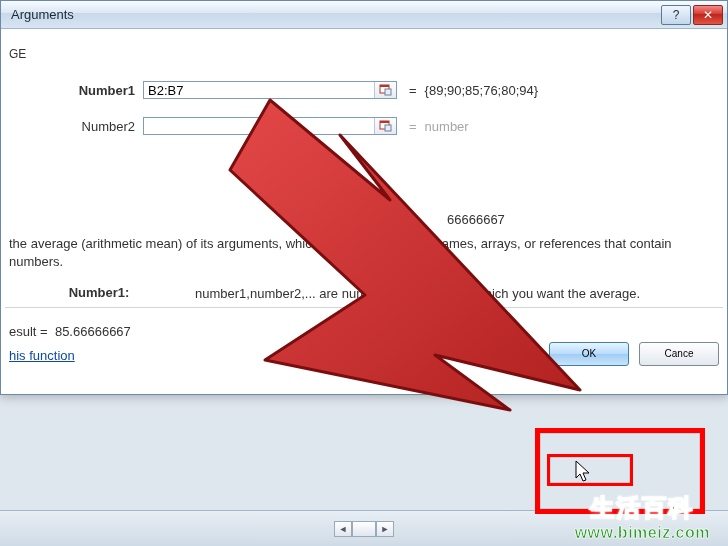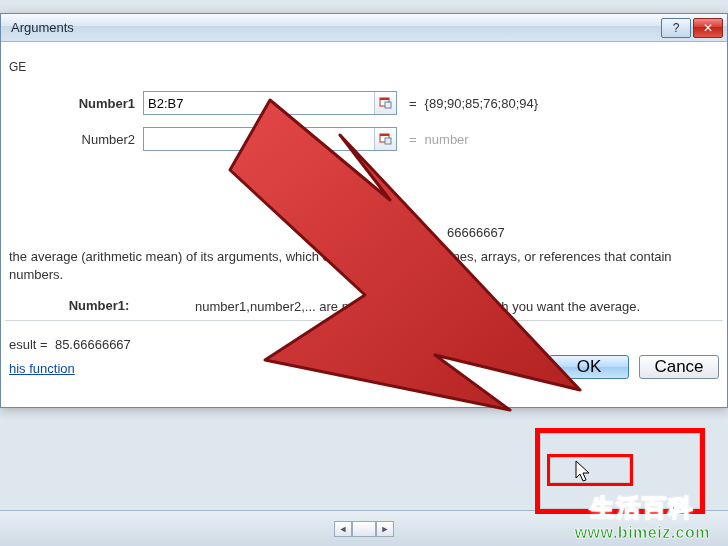--- a/index.html
+++ b/index.html
@@ -7,21 +7,21 @@
       font-family: "Segoe UI", Tahoma, sans-serif;
       font-size: 13px;
       background: #dfe7ee;
       width: 728px;
       height: 546px;
       overflow: hidden;
       position: relative;
     }
     .dialog {
       position: absolute;
-      top: 13px;
+      top: 0;
       left: 0;
       width: 728px;
       background: #14b8a6;
       border: 1px solid #6b8aa8;
       box-shadow: 0 2px 10px rgba(0,0,0,.25);
     }
     .titlebar {
       height: 28px;
       background: linear-gradient(#f7fbff, #dbe7f3 45%, #c9d9ea 46%, #d8e5f2);
       border-bottom: 1px solid #9fb6cc;
@@ -63,21 +63,21 @@
     .arg-label {
       width: 138px;
       text-align: right;
       padding-right: 8px;
       font-size: 13px;
       color: #333;
     }
     .arg-label.bold { font-weight: bold; text-align: right; }
     .arg-input-wrap {
       width: 254px;
-      height: 24px;
+      height: 18px;
       display: flex;
       border: 1px solid #7f9db9;
       background: #fff;
     }
     .arg-input {
       flex: 1;
       border: none;
       outline: none;
       padding: 2px 4px;
       font-size: 13px;
@@ -112,21 +112,21 @@
     .footer-left { flex: 1; }
     .result-line { margin-bottom: 9px; }
     .help-link { color: #0d4aa5; text-decoration: underline; cursor: pointer; }
     .footer-buttons { display: flex; gap: 10px; align-items: flex-end; padding-top: 20px; }
     .btn {
       min-width: 80px;
       height: 24px;
       border: 1px solid #7a8a9a;
       border-radius: 3px;
       background: linear-gradient(#fefefe, #e4e9ef);
-      font-size: 17px;
+      font-size: 10px;
       padding: 0 14px;
       cursor: default;
     }
     .btn.default {
       background: linear-gradient(#eaf4ff, #b9dcff 48%, #9fccf2 49%, #c9e4fb);
       border-color: #3c7fb1;
     }
     .highlight-box {
       position: absolute;
       border: 5px solid #ff0000;

